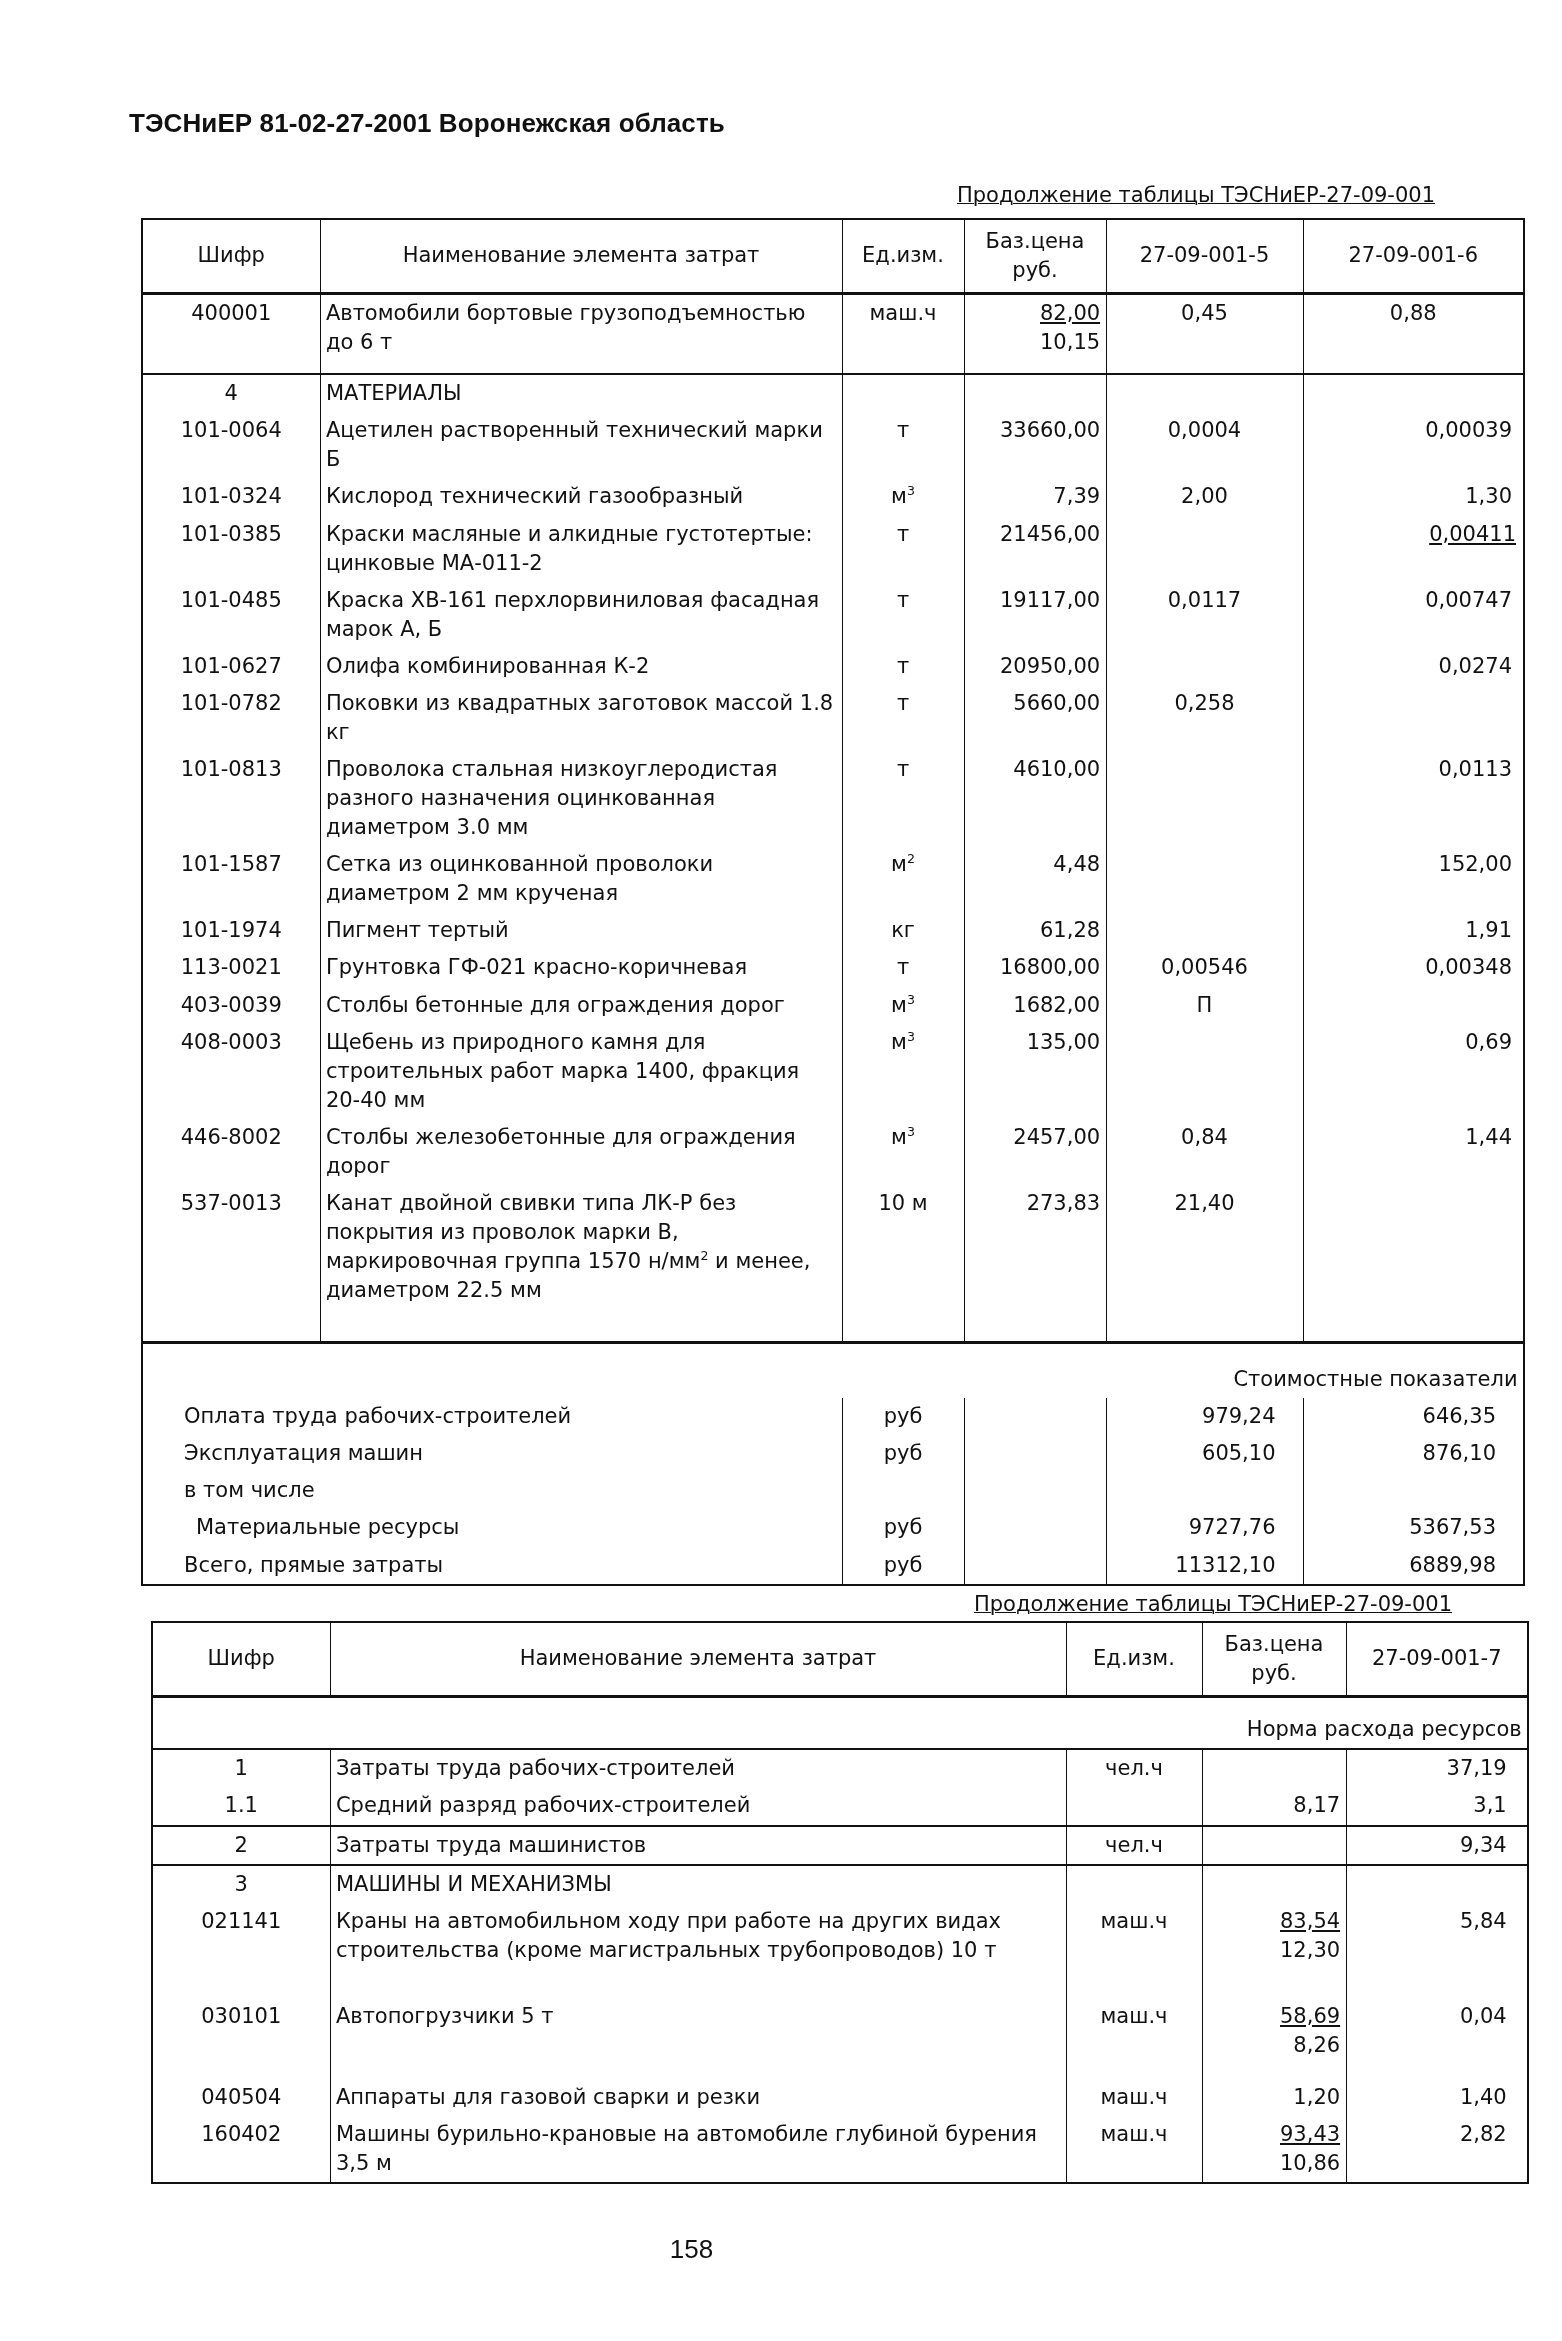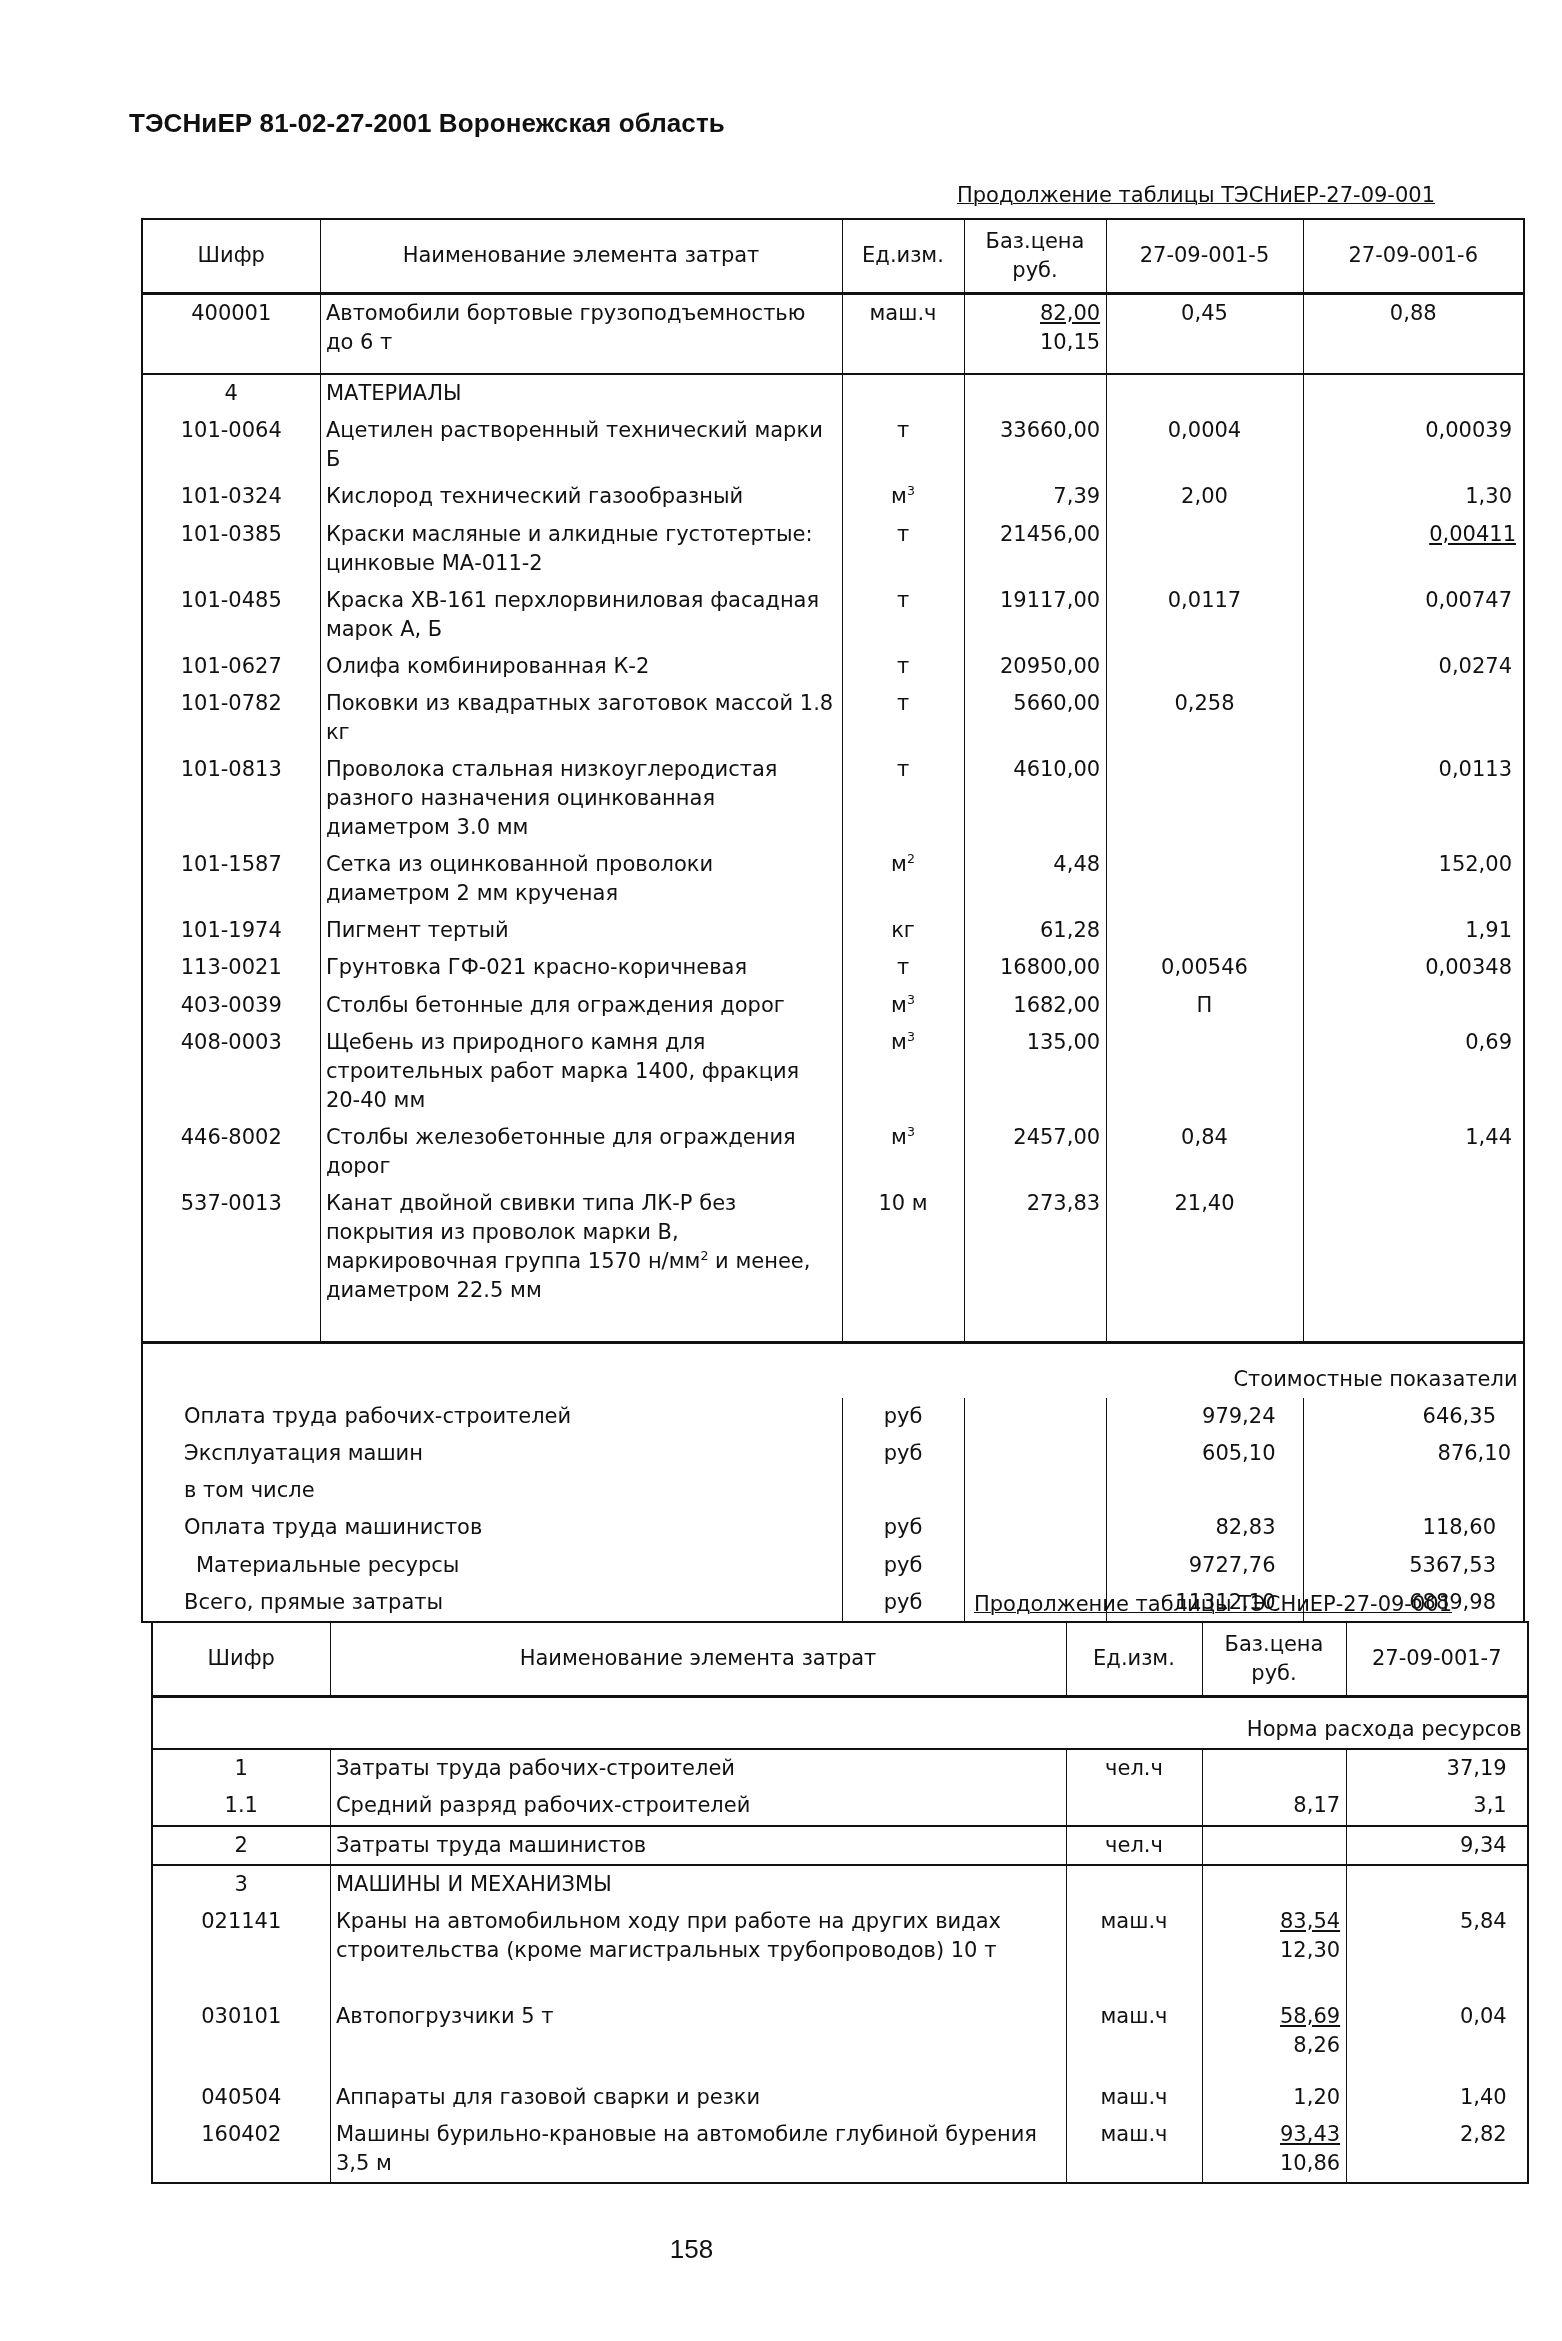--- a/index.html
+++ b/index.html
@@ -199,35 +199,28 @@
         <td class="c b">руб</td>
         <td></td>
         <td class="r b" style="padding-right:27px;">979,24</td>
         <td class="r b" style="padding-right:27px;">646,35</td>
       </tr>
       <tr class="summary">
         <td class="b" style="padding-left: 41px; border-right: none;" colspan="2">Эксплуатация машин</td>
         <td class="c b">руб</td>
         <td></td>
         <td class="r b" style="padding-right:27px;">605,10</td>
-        <td class="r b" style="padding-right:12px;text-align:right;">876,10</td>
+        <td class="r b" style="padding-right:27px;text-align:right;">876,10</td>
       </tr>
       <tr class="summary">
         <td style="padding-left: 41px; border-right: none;" colspan="2">в том числе</td>
         <td class="c"></td>
         <td></td>
         <td class="r" style="padding-right:27px;"></td>
         <td class="r" style="padding-right:27px;"></td>
-      </tr>
-      <tr class="summary">
-        <td style="padding-left: 41px; border-right: none;" colspan="2">Оплата труда машинистов</td>
-        <td class="c">руб</td>
-        <td></td>
-        <td class="r" style="padding-right:27px;">82,83</td>
-        <td class="r" style="padding-right:27px;">118,60</td>
       </tr>
       <tr class="summary">
         <td class="b" style="padding-left: 53px; border-right: none;" colspan="2">Материальные ресурсы</td>
         <td class="c b">руб</td>
         <td></td>
         <td class="r b" style="padding-right:27px;">9727,76</td>
         <td class="r b" style="padding-right:27px;">5367,53</td>
       </tr>
       <tr class="summary">
         <td class="b" style="padding-left: 41px; border-right: none;" colspan="2">Всего, прямые затраты</td>

